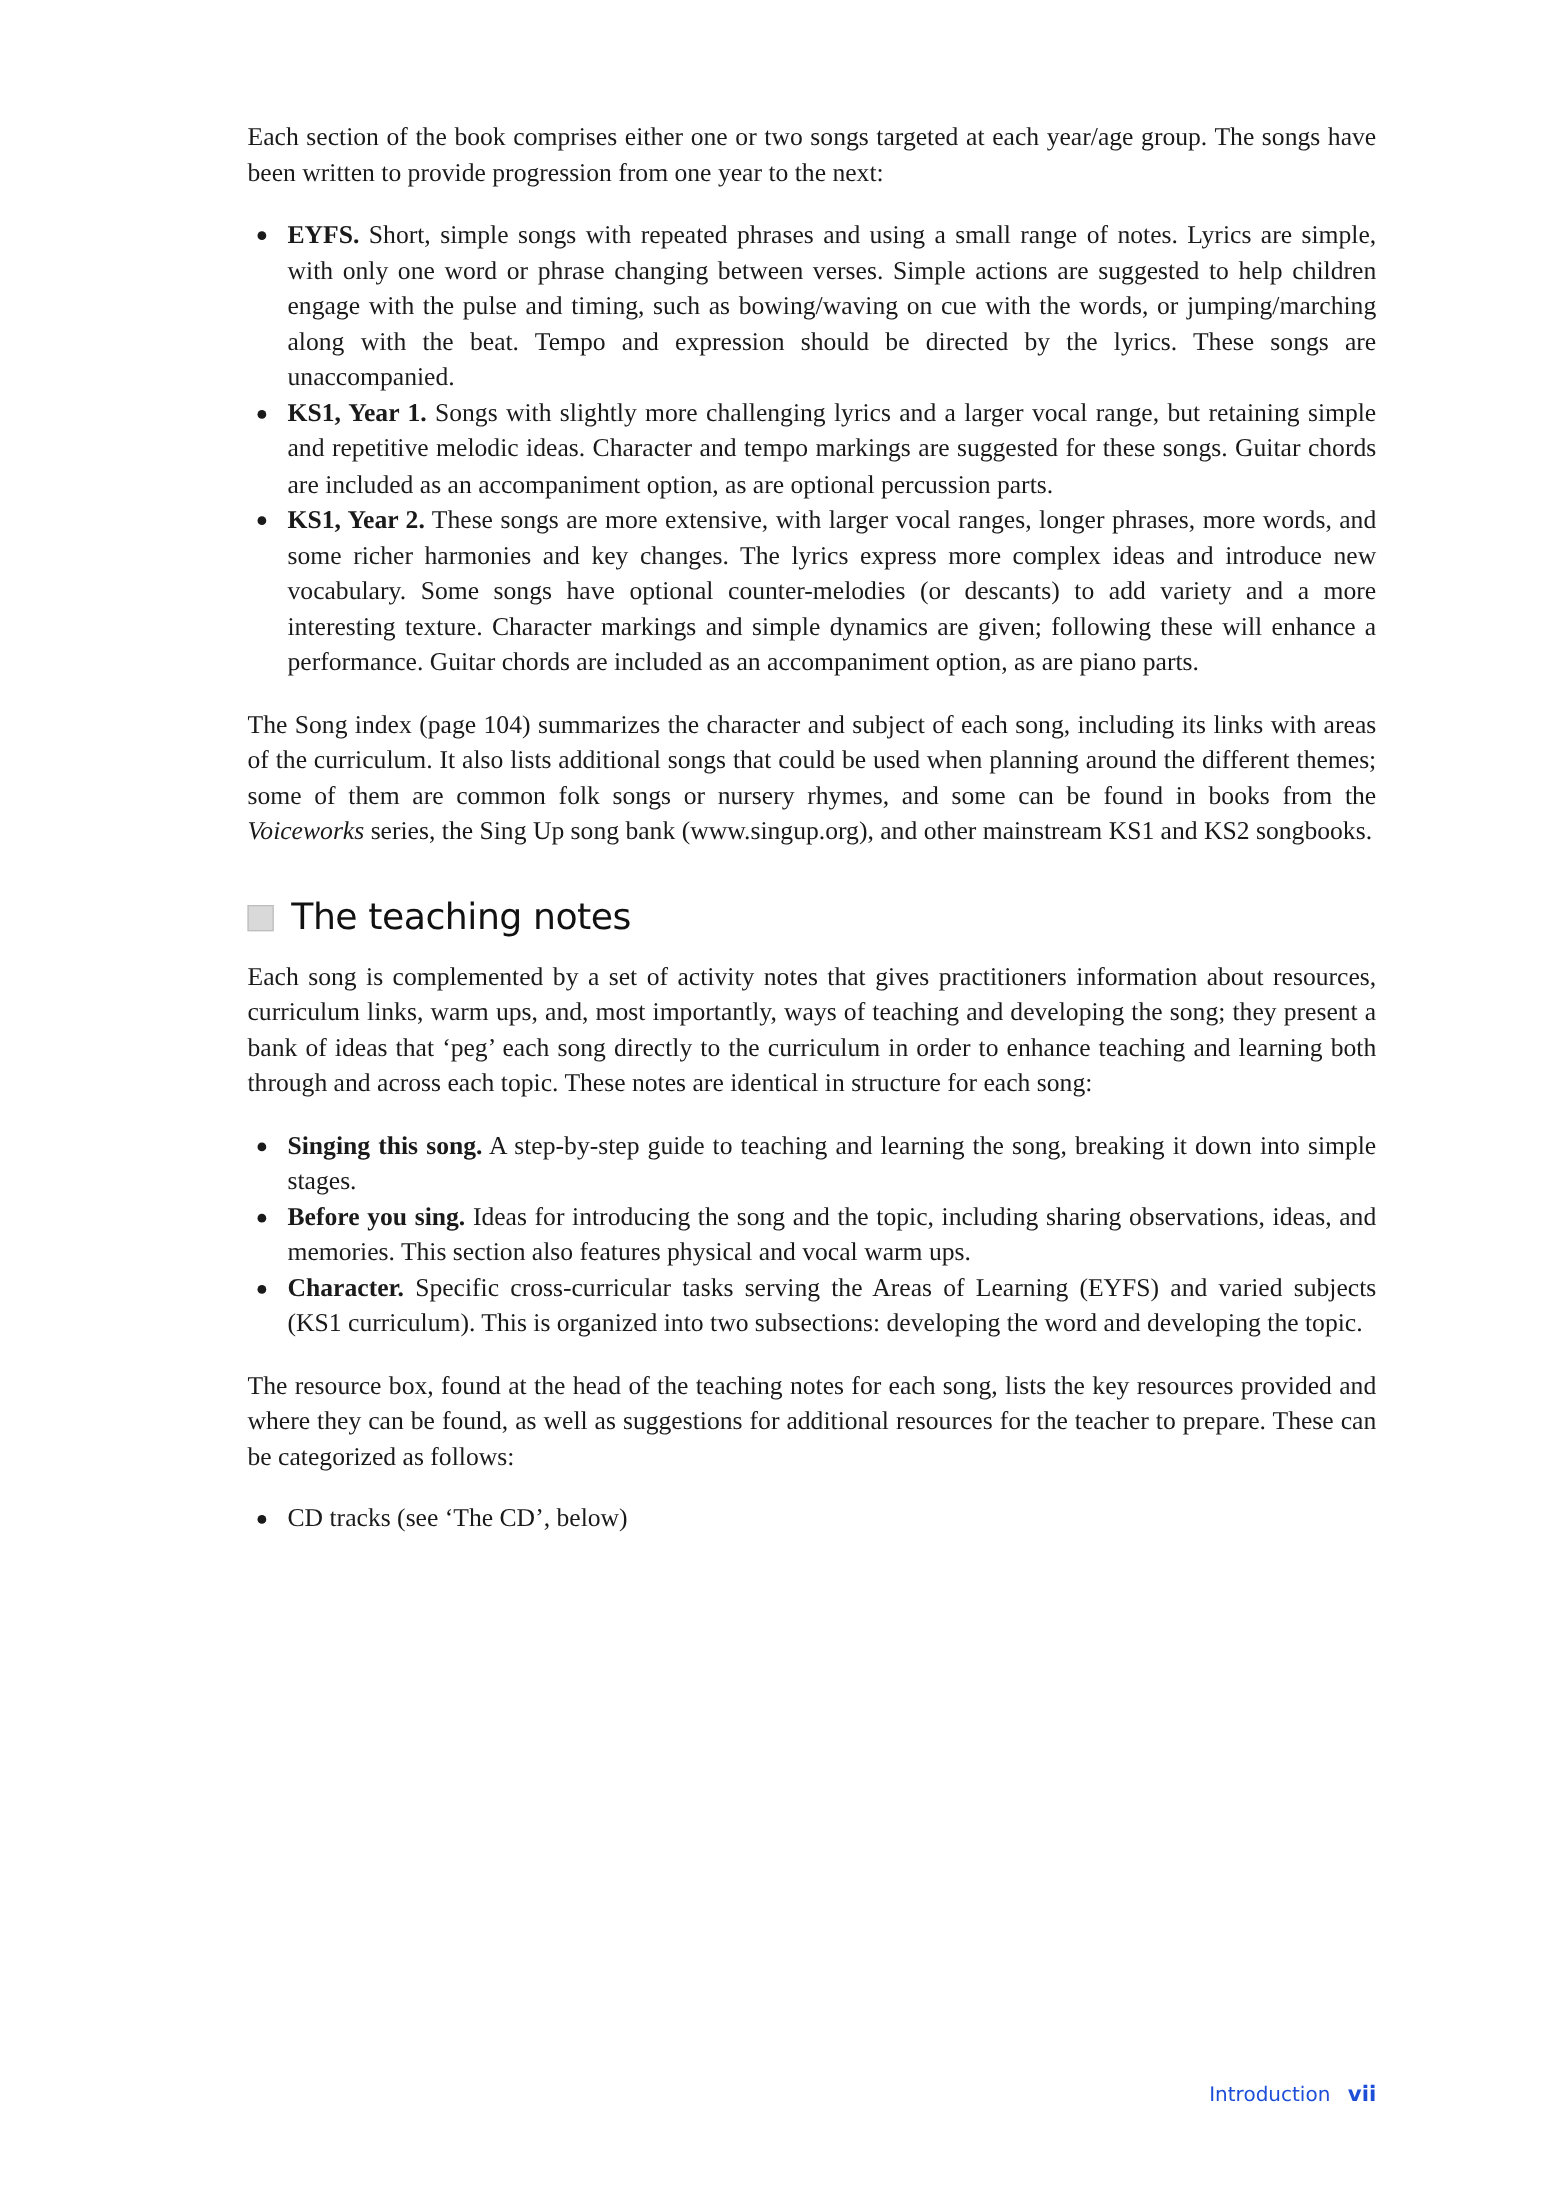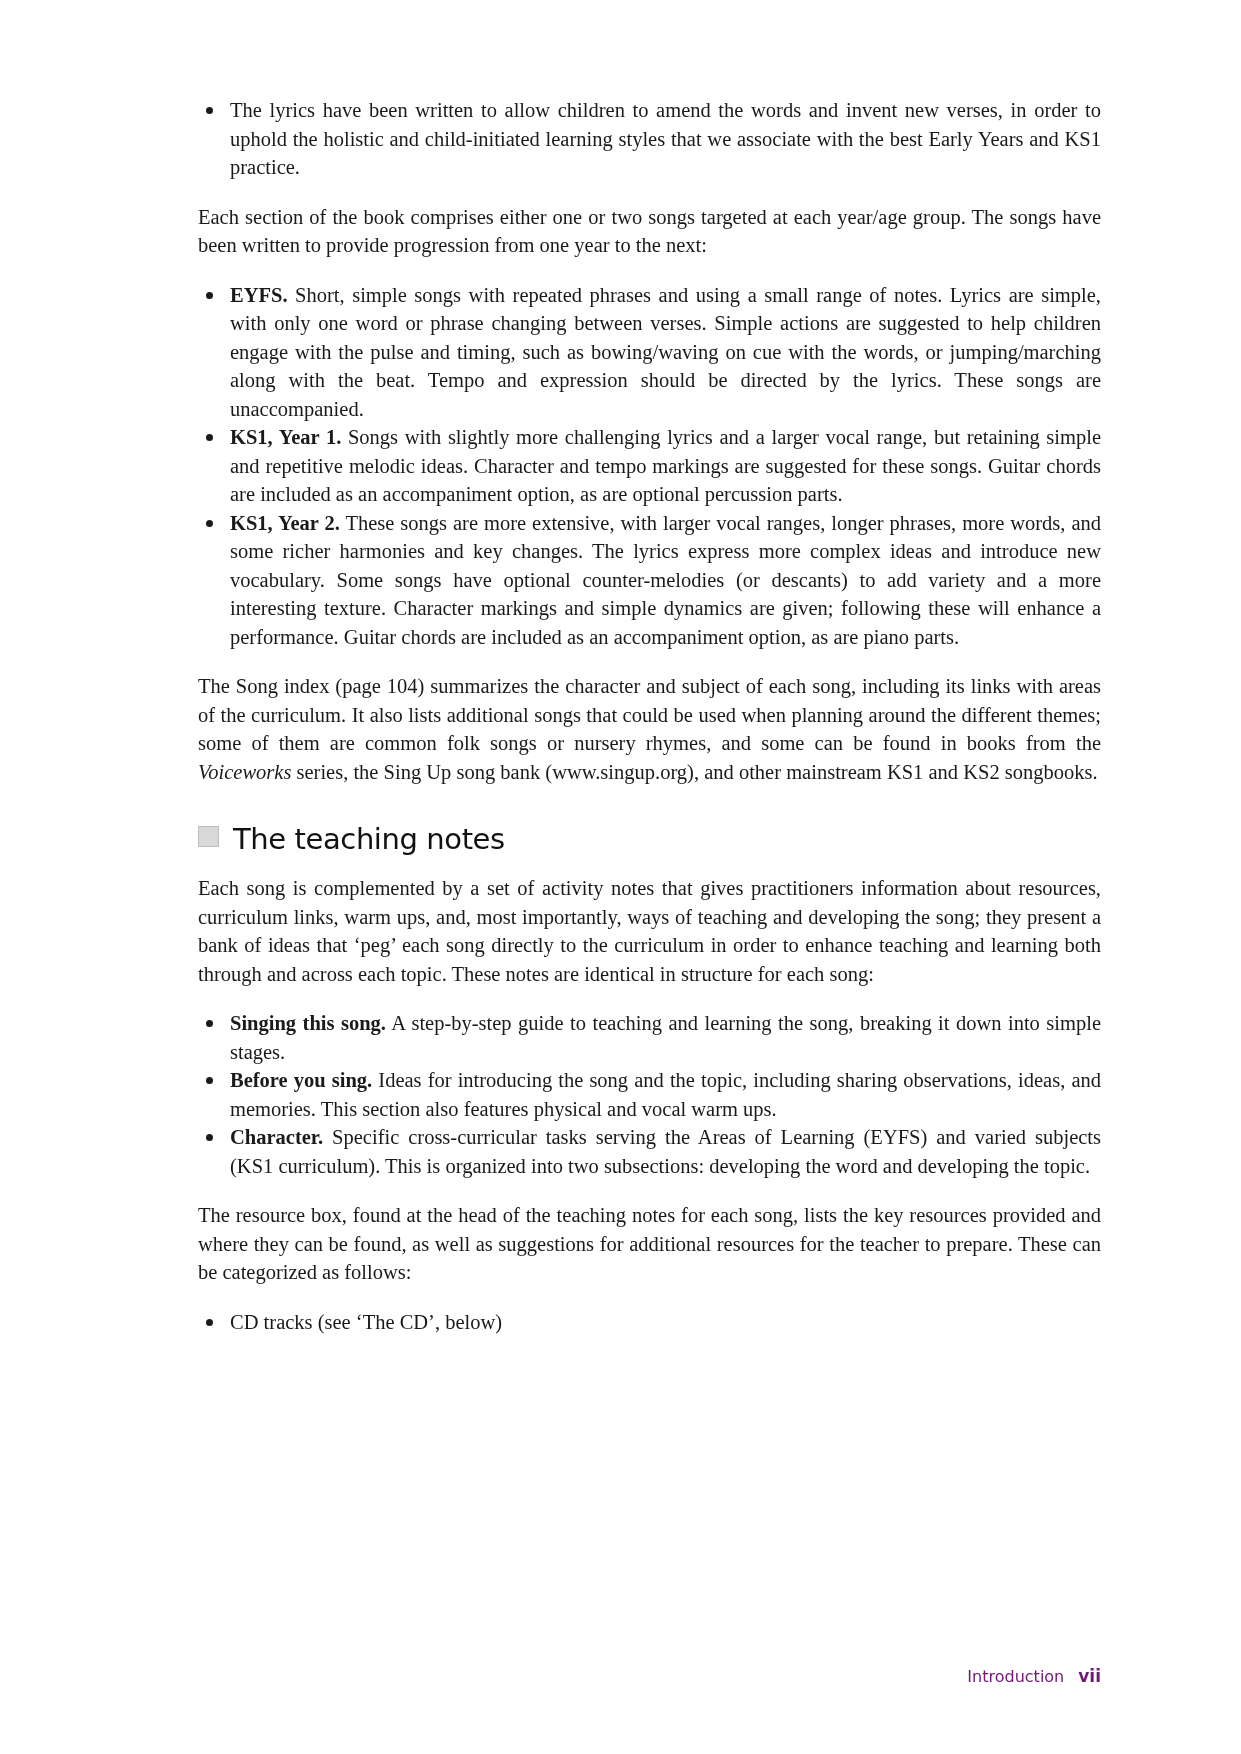--- a/index.html
+++ b/index.html
@@ -52,20 +52,21 @@
     background: #1a1a1a;
     border-radius: 50%;
   }
   b.lead {
     font-weight: bold;
   }
   i {
   }
   .section-heading {
     display: flex;
+    align-items: center;
     gap: 14px;
     margin: 36px 0 18px 0;
   }
   .section-heading .marker {
     width: 19px;
     height: 19px;
     background: #d9d9d9;
     border: 1px solid #bdbdbd;
     display: inline-block;
     flex: 0 0 auto;
@@ -79,39 +80,34 @@
     letter-spacing: -0.4px;
     margin: 0;
     color: #111;
   }
   .footer {
     position: absolute;
     right: 140px;
     bottom: 68px;
     font-family: "DejaVu Sans", sans-serif;
     font-size: 16px;
-    color: #701a75;
+    color: #1d4ed8;
     white-space: nowrap;
   }
   .footer .folio {
     font-weight: bold;
     margin-left: 14px;
     font-size: 17px;
   }
 </style>
 </head>
 <body>
 
 <div class="page">
 
-  <ul class="bullets">
-    <li>
-      <span>The lyrics have been written to allow children to amend the words and invent new verses, in order to uphold the holistic and child-initiated learning styles that we associate with the best Early Years and KS1 practice.</span>
-    </li>
-  </ul>
 
   <p class="para">Each section of the book comprises either one or two songs targeted at each year/age group. The songs have been written to provide progression from one year to the next:</p>
 
   <ul class="bullets">
     <li>
       <b class="lead">EYFS.</b><span> Short, simple songs with repeated phrases and using a small range of notes. Lyrics are simple, with only one word or phrase changing between verses. Simple actions are suggested to help children engage with the pulse and timing, such as bowing/waving on cue with the words, or jumping/marching along with the beat. Tempo and expression should be directed by the lyrics. These songs are unaccompanied.</span>
     </li>
     <li>
       <b class="lead">KS1, Year 1.</b><span> Songs with slightly more challenging lyrics and a larger vocal range, but retaining simple and repetitive melodic ideas. Character and tempo markings are suggested for these songs. Guitar chords are included as an accompaniment option, as are optional percussion parts.</span>
     </li>

